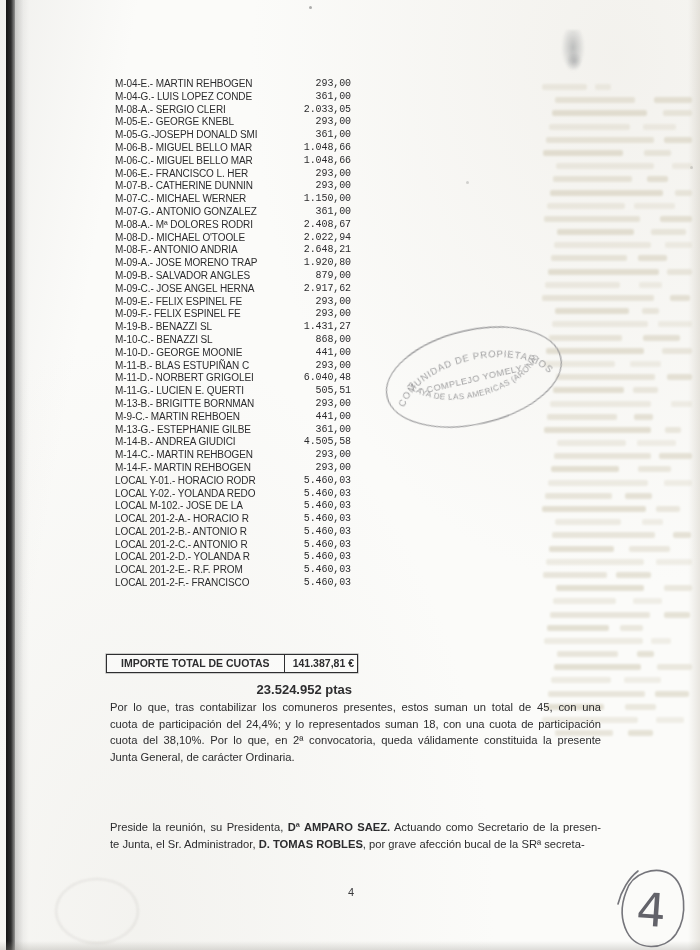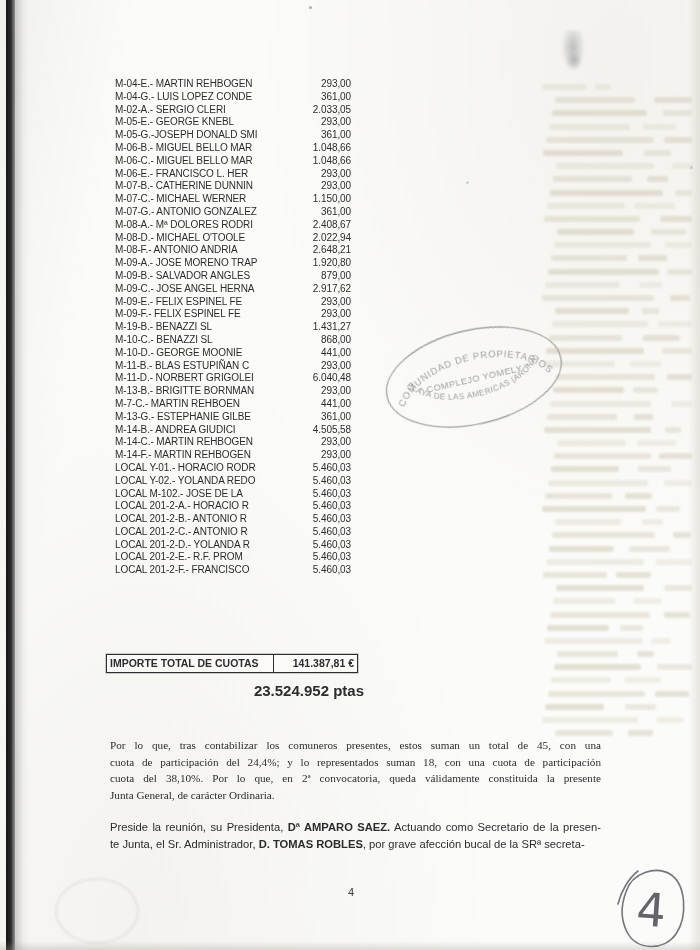--- a/index.html
+++ b/index.html
@@ -27,34 +27,34 @@
   .smudge2{position:absolute;left:566px;top:52px;width:16px;height:18px;
     background:radial-gradient(ellipse,rgba(90,95,100,0.30),transparent 70%);filter:blur(1px);}
   .speck{position:absolute;width:3px;height:3px;border-radius:50%;background:rgba(80,80,80,0.45);}
   .ghost-oval{position:absolute;left:55px;top:878px;width:80px;height:62px;border-radius:50%;
     border:2px solid rgba(140,135,125,0.14);filter:blur(1.2px);}
 
   
   .dues{position:absolute;left:115px;top:78px;width:236px;font-size:10px;
     letter-spacing:-0.1px;color:#2c2c2e;}
   .due-row{display:flex;justify-content:space-between;height:12.8px;line-height:12.8px;white-space:nowrap;}
-  .due-amount{text-align:right;}
+  .due-amount{text-align:right;font-family:Liberation Mono, monospace;}
 
   
   .total-box{position:absolute;left:106px;top:654px;width:250px;height:17px;
     border:1px solid #2e2e30;box-shadow:0 0 0 0.6px rgba(40,40,40,0.35);
     display:flex;font-weight:bold;font-size:10.5px;background:rgba(255,255,255,0.4);}
-  .total-label{flex:0 0 163px;padding-left:3px;line-height:17px;white-space:nowrap;}
+  .total-label{flex:0 0 163px;padding-left:14px;line-height:17px;white-space:nowrap;}
   .total-amount{flex:1;border-left:1px solid #2e2e30;text-align:right;padding-right:3px;line-height:17px;white-space:nowrap;}
-  .ptas{position:absolute;left:112px;top:682px;width:252px;text-align:right;
-    font-weight:bold;font-size:15px;}
+  .ptas{position:absolute;left:100px;top:682px;width:252px;text-align:right;
+    font-weight:bold;font-size:13px;}
 
   
   .paragraph{position:absolute;left:110px;width:491px;font-size:11.2px;line-height:16.6px;color:#2c2c2e;}
-  .p1{top:737px;font-family:Liberation Serif, serif;}
+  .p1{top:699px;}
   .p2{top:819px;}
   .pline{white-space:normal;}
   .jfull{text-align:justify;text-align-last:justify;}
 
   
   .stamp{position:absolute;left:374px;top:320px;width:200px;height:115px;
     transform:rotate(-13deg);opacity:0.82;filter:blur(0.3px);}
   .stamp text, .stamp textPath{fill:#8b8b8d;font-family:"Liberation Sans",sans-serif;}
 
   
@@ -288,21 +288,21 @@
   <div class="dues">
       <div class="due-row">
         <span class="due-label">M-04-E.- MARTIN REHBOGEN</span>
         <span class="due-amount">293,00</span>
       </div>
       <div class="due-row">
         <span class="due-label">M-04-G.- LUIS LOPEZ CONDE</span>
         <span class="due-amount">361,00</span>
       </div>
       <div class="due-row">
-        <span class="due-label">M-02-A.- SERGIO CLERI</span>
+        <span class="due-label">M-08-A.- SERGIO CLERI</span>
         <span class="due-amount">2.033,05</span>
       </div>
       <div class="due-row">
         <span class="due-label">M-05-E.- GEORGE KNEBL</span>
         <span class="due-amount">293,00</span>
       </div>
       <div class="due-row">
         <span class="due-label">M-05-G.-JOSEPH DONALD SMI</span>
         <span class="due-amount">361,00</span>
       </div>
@@ -376,25 +376,29 @@
       </div>
       <div class="due-row">
         <span class="due-label">M-11-B.- BLAS ESTUPIÑAN C</span>
         <span class="due-amount">293,00</span>
       </div>
       <div class="due-row">
         <span class="due-label">M-11-D.- NORBERT GRIGOLEI</span>
         <span class="due-amount">6.040,48</span>
       </div>
       <div class="due-row">
+        <span class="due-label">M-11-G.- LUCIEN E. QUERTI</span>
+        <span class="due-amount">505,51</span>
+      </div>
+      <div class="due-row">
         <span class="due-label">M-13-B.- BRIGITTE BORNMAN</span>
         <span class="due-amount">293,00</span>
       </div>
       <div class="due-row">
-        <span class="due-label">M-7-C.- MARTIN REHBOEN</span>
+        <span class="due-label">M-9-C.- MARTIN REHBOEN</span>
         <span class="due-amount">441,00</span>
       </div>
       <div class="due-row">
         <span class="due-label">M-13-G.- ESTEPHANIE GILBE</span>
         <span class="due-amount">361,00</span>
       </div>
       <div class="due-row">
         <span class="due-label">M-14-B.- ANDREA GIUDICI</span>
         <span class="due-amount">4.505,58</span>
       </div>

